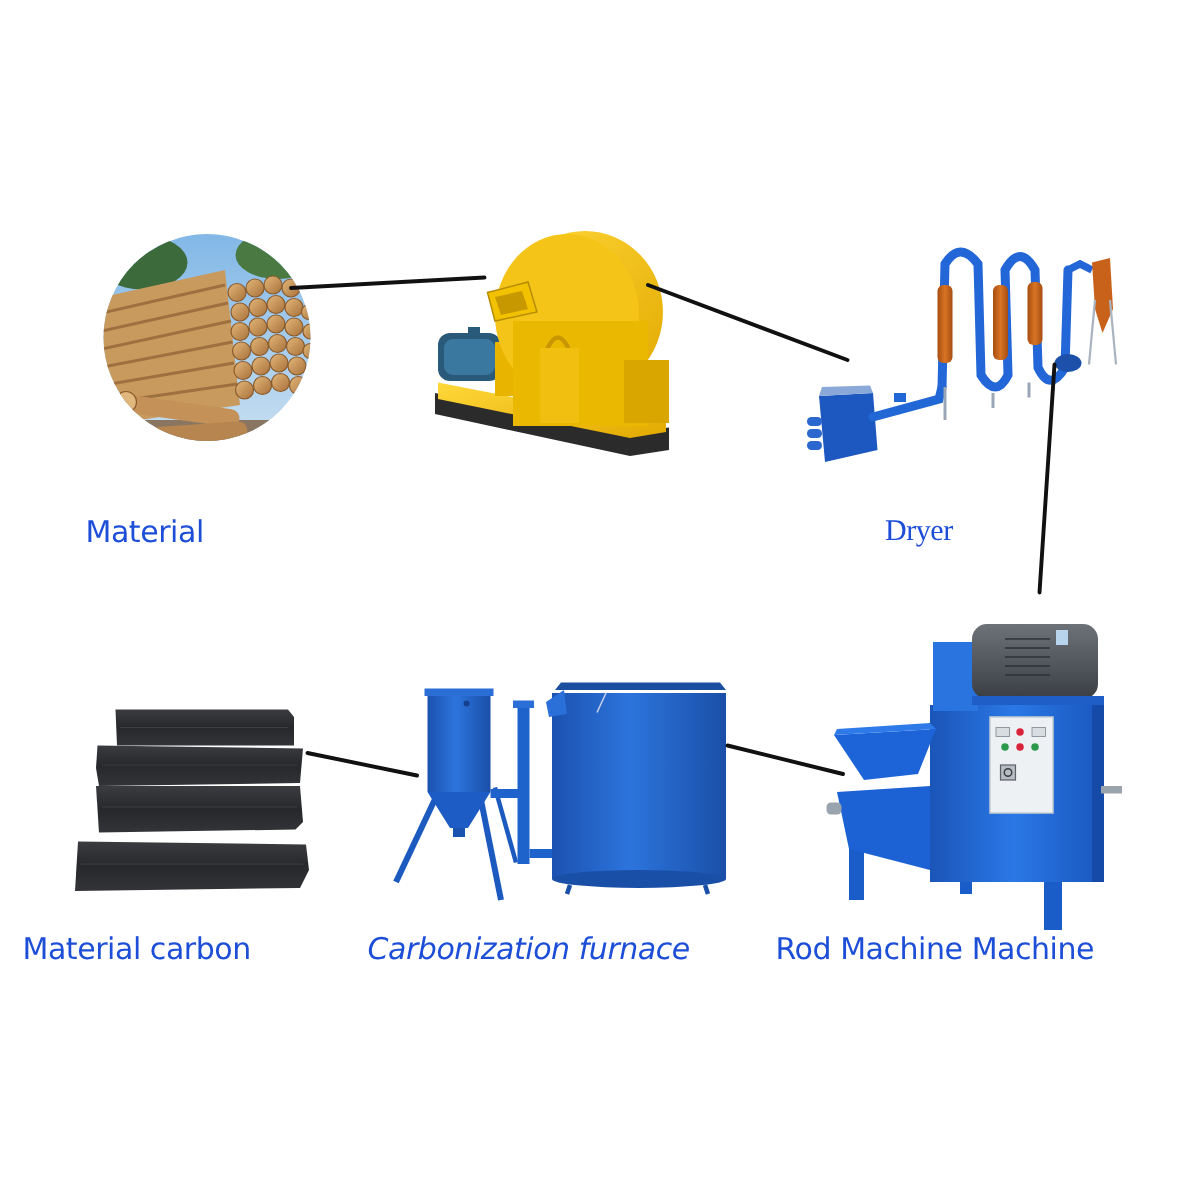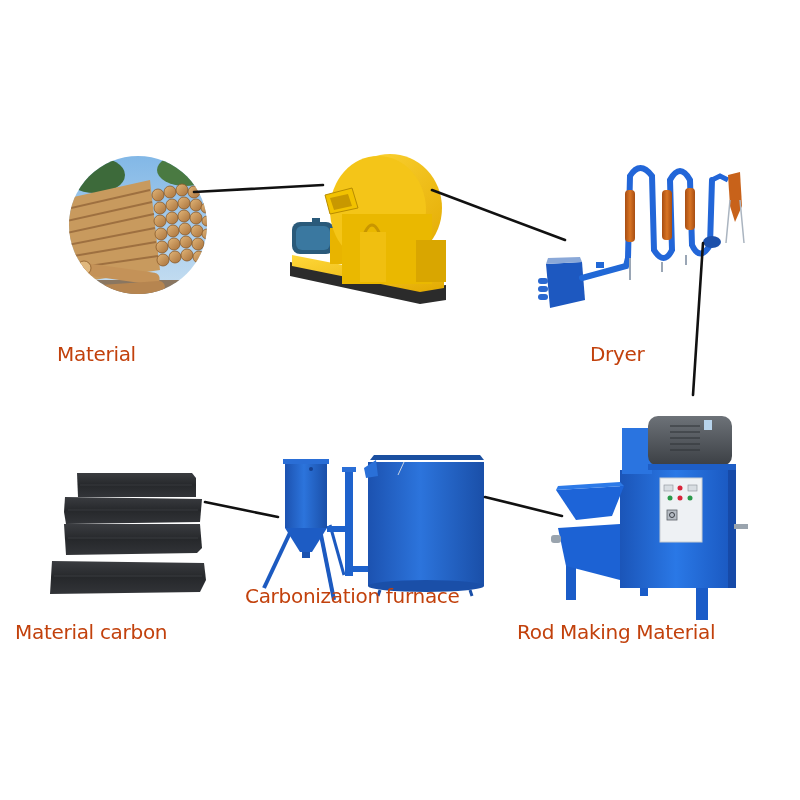--- a/index.html
+++ b/index.html
@@ -1,19 +1,19 @@
 <!DOCTYPE html>
 <html><head>
 <meta charset="utf-8">
 <style>
   html, body { margin: 0; padding: 0; background: #ffffff; }
   body { width: 800px; height: 800px; position: relative; overflow: hidden;
          font-family: "DejaVu Sans", "Liberation Sans", sans-serif; }
   #canvas { position: absolute; left: 0; top: 0; width: 800px; height: 800px; }
-  .label { position: absolute; font-size: 20px; color: #c2410c; white-space: nowrap;
+  .label { position: absolute; font-size: 20px; color: #1d4ed8; white-space: nowrap;
            letter-spacing: -0.3px; line-height: 24px; }
 </style>
 </head>
 <body>
 
 <svg id="canvas" viewBox="0 0 800 800" xmlns="http://www.w3.org/2000/svg">
   <defs>
     <clipPath id="logClip">
         <circle cx="138" cy="225" r="69"></circle>
       </clipPath>
@@ -244,16 +244,16 @@
   <g stroke="#111111" stroke-width="2.6" stroke-linecap="round">
     <line x1="194" y1="192" x2="323" y2="185"></line>
     <line x1="432" y1="190" x2="565" y2="240"></line>
     <line x1="703" y1="243" x2="693" y2="395"></line>
     <line x1="205" y1="502" x2="278" y2="517"></line>
     <line x1="485" y1="497" x2="562" y2="516"></line>
   </g>
 </svg>
 
 <div class="label" style="left:57px; top:342px;">Material</div>
-<div class="label" style="left:590px; top:342px;">Dryer</div>
+<div class="label" style="left:590px; top:342px;font-family:Liberation Serif, serif;">Dryer</div>
 <div class="label" style="left:15px; top:620px;">Material carbon</div>
-<div class="label" style="left:245px; top:584px;">Carbonization furnace</div>
-<div class="label" style="left:517px; top:620px;">Rod Making Material</div>
+<div class="label" style="left:245px; top:620px;font-style:italic;">Carbonization furnace</div>
+<div class="label" style="left:517px; top:620px;">Rod Machine Machine</div>
 
 </body></html>

